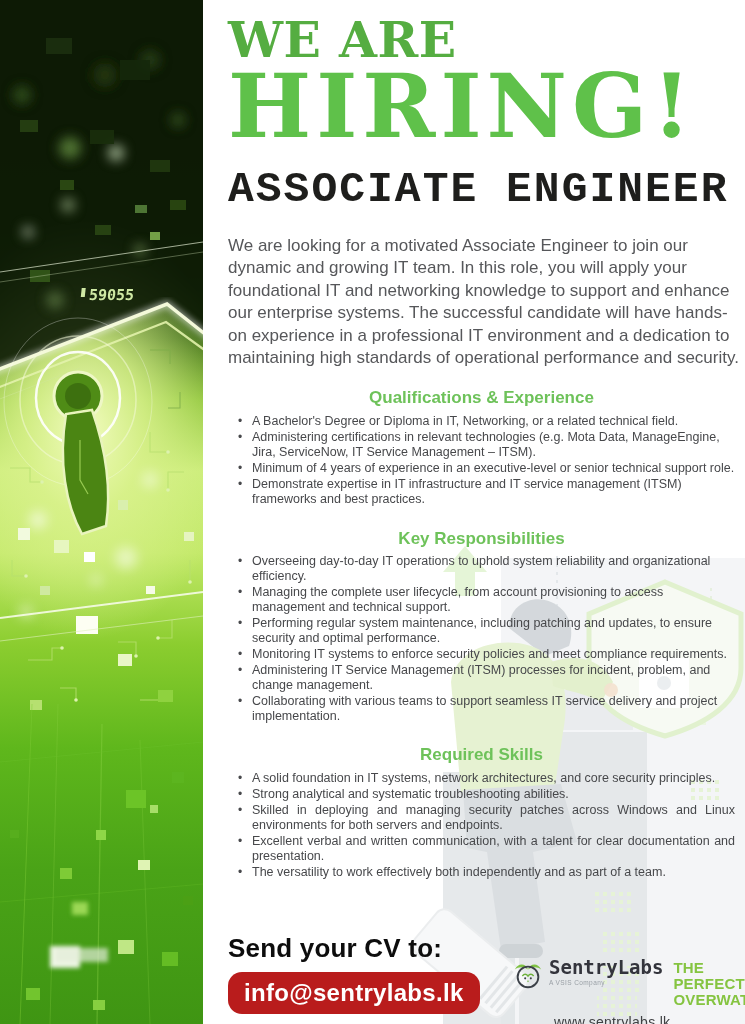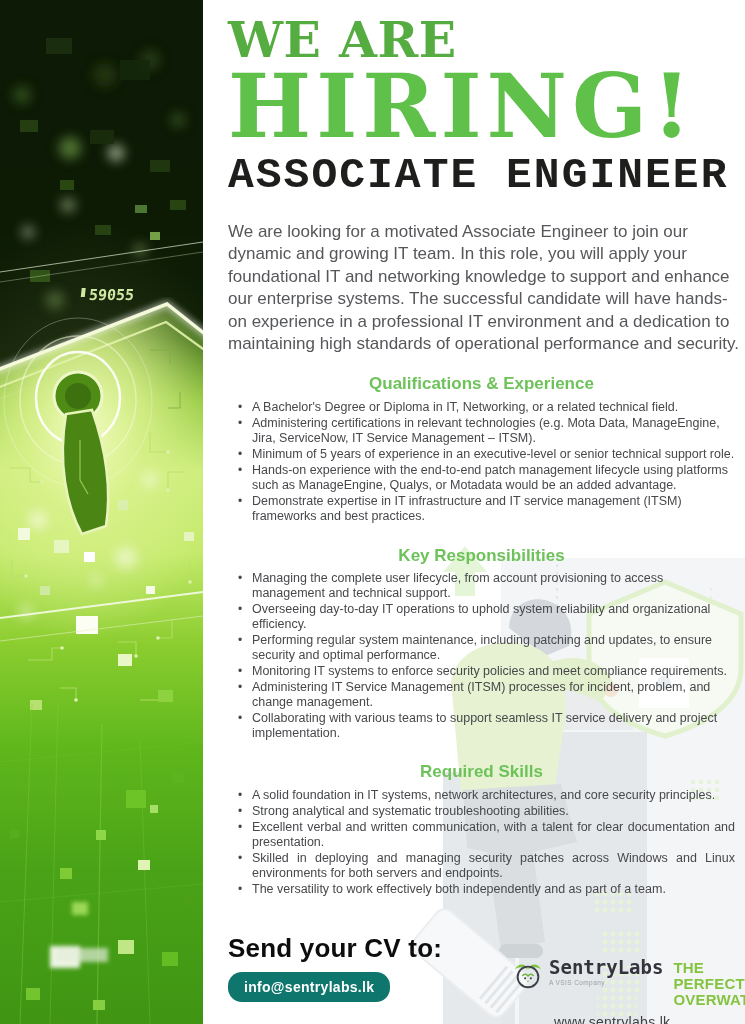--- a/index.html
+++ b/index.html
@@ -10,36 +10,36 @@
   
   .watermark{position:absolute;left:203px;top:540px;width:542px;height:484px;opacity:.5;pointer-events:none;}
   
   .content{position:absolute;left:203px;top:0;width:542px;height:1024px;box-sizing:border-box;
            padding:16px 10px 6px 25px;}
   .we-are{font-family:"DejaVu Serif",serif;font-weight:bold;font-size:49px;line-height:1.02;
           letter-spacing:.5px;color:#55ad41;}
   .hiring{font-family:"DejaVu Serif",serif;font-weight:bold;font-size:88px;line-height:.93;
           letter-spacing:5px;color:#5fc14a;}
   .role{font-family:"Liberation Mono",monospace;font-weight:bold;font-size:43px;line-height:1.0;
-        letter-spacing:2px;color:#1e1e1c;margin-top:6px;white-space:nowrap;}
+        letter-spacing:2px;color:#1e1e1c;margin-top:20px;white-space:nowrap;}
   .intro{margin-top:24px;width:512px;font-size:17px;line-height:1.32;color:#56575a;}
   .section{margin-top:0;}
   .section-title{font-size:17px;font-weight:bold;color:#6ec25a;line-height:1.2;margin-bottom:5px;text-align:center;}
   .sec-1{margin-top:19px;}
   .sec-2{margin-top:22px;}
   .sec-3{margin-top:21px;}
   ul.bullets{list-style:none;margin:0;padding:0;width:507px;font-size:12.5px;line-height:15px;color:#47484b;}
   ul.bullets li{position:relative;padding-left:24px;margin-bottom:1px;}
   ul.bullets li::before{content:"•";position:absolute;left:10px;top:0;font-size:12px;color:#47484b;}
   ul.bullets.justify li{text-align:justify;}
   
   .footer{position:absolute;left:228px;top:933px;}
   .cv-label{font-size:26px;font-weight:800;color:#0d0d0d;letter-spacing:.2px;}
-  .email-pill{display:inline-block;margin-top:8px;background:#0f766e;border-radius:14px;
-              padding:7px 16px;color:#ffffff;font-size:14px;font-weight:600;letter-spacing:.3px;}
+  .email-pill{display:inline-block;margin-top:8px;background:#b91c1c;border-radius:14px;
+              padding:7px 16px;color:#ffffff;font-size:24px;font-weight:600;letter-spacing:.3px;}
   
   .brand{position:absolute;left:512px;top:958px;width:230px;}
   .brand-row{display:flex;align-items:flex-start;}
   .owl{width:32px;height:32px;flex:0 0 auto;margin-top:2px;}
   .brand-name-wrap{margin-left:5px;}
   .brand-name{font-family:"DejaVu Sans Mono",monospace;font-weight:bold;font-size:19px;
               color:#33343c;line-height:1.05;}
   .brand-sub{font-size:6.5px;color:#9aa0a6;letter-spacing:.4px;margin-top:1px;}
   .brand-divider{width:2px;height:24px;background:#85c441;margin:2px 4px 0 6px;}
   .brand-tagline{font-size:15px;font-weight:bold;color:#85c441;line-height:1.08;letter-spacing:.2px;margin-top:2px;}
@@ -267,45 +267,44 @@
     <div class="hiring">HIRING!</div>
     <div class="role">ASSOCIATE ENGINEER</div>
 
     <div class="intro">We are looking for a motivated Associate Engineer to join our dynamic and growing IT team. In this role, you will apply your foundational IT and networking knowledge to support and enhance our enterprise systems. The successful candidate will have hands-on experience in a professional IT environment and a dedication to maintaining high standards of operational performance and security.</div>
 
     <div class="section sec-1">
       <div class="section-title">Qualifications &amp; Experience</div>
       <ul class="bullets">
           <li>A Bachelor's Degree or Diploma in IT, Networking, or a related technical field.</li>
           <li>Administering certifications in relevant technologies (e.g. Mota Data, ManageEngine, Jira, ServiceNow, IT Service Management – ITSM).</li>
-          <li>Minimum of 5 years of experience in an executive-level or senior technical support role.</li>
-          <li>Hands-on experience with the end-to-end patch management lifecycle using platforms such as ManageEngine, Qualys, or Motadata would be an added advantage.</li>
+          <li>Minimum of 4 years of experience in an executive-level or senior technical support role.</li>
           <li>Demonstrate expertise in IT infrastructure and IT service management (ITSM) frameworks and best practices.</li>
         </ul>
     </div>
 
     <div class="section sec-2">
       <div class="section-title">Key Responsibilities</div>
       <ul class="bullets">
+          <li>Overseeing day-to-day IT operations to uphold system reliability and organizational efficiency.</li>
           <li>Managing the complete user lifecycle, from account provisioning to access management and technical support.</li>
-          <li>Overseeing day-to-day IT operations to uphold system reliability and organizational efficiency.</li>
           <li>Performing regular system maintenance, including patching and updates, to ensure security and optimal performance.</li>
           <li>Monitoring IT systems to enforce security policies and meet compliance requirements.</li>
           <li>Administering IT Service Management (ITSM) processes for incident, problem, and change management.</li>
           <li>Collaborating with various teams to support seamless IT service delivery and project implementation.</li>
         </ul>
     </div>
 
     <div class="section sec-3">
       <div class="section-title">Required Skills</div>
       <ul class="bullets justify">
           <li>A solid foundation in IT systems, network architectures, and core security principles.</li>
           <li>Strong analytical and systematic troubleshooting abilities.</li>
+          <li>Skilled in deploying and managing security patches across Windows and Linux environments for both servers and endpoints.</li>
           <li>Excellent verbal and written communication, with a talent for clear documentation and presentation.</li>
-          <li>Skilled in deploying and managing security patches across Windows and Linux environments for both servers and endpoints.</li>
           <li>The versatility to work effectively both independently and as part of a team.</li>
         </ul>
     </div>
   </div>
 
   <div class="footer">
     <div class="cv-label">Send your CV to:</div>
     <div class="email-pill">
       <span>info@sentrylabs.lk</span>
     </div>

